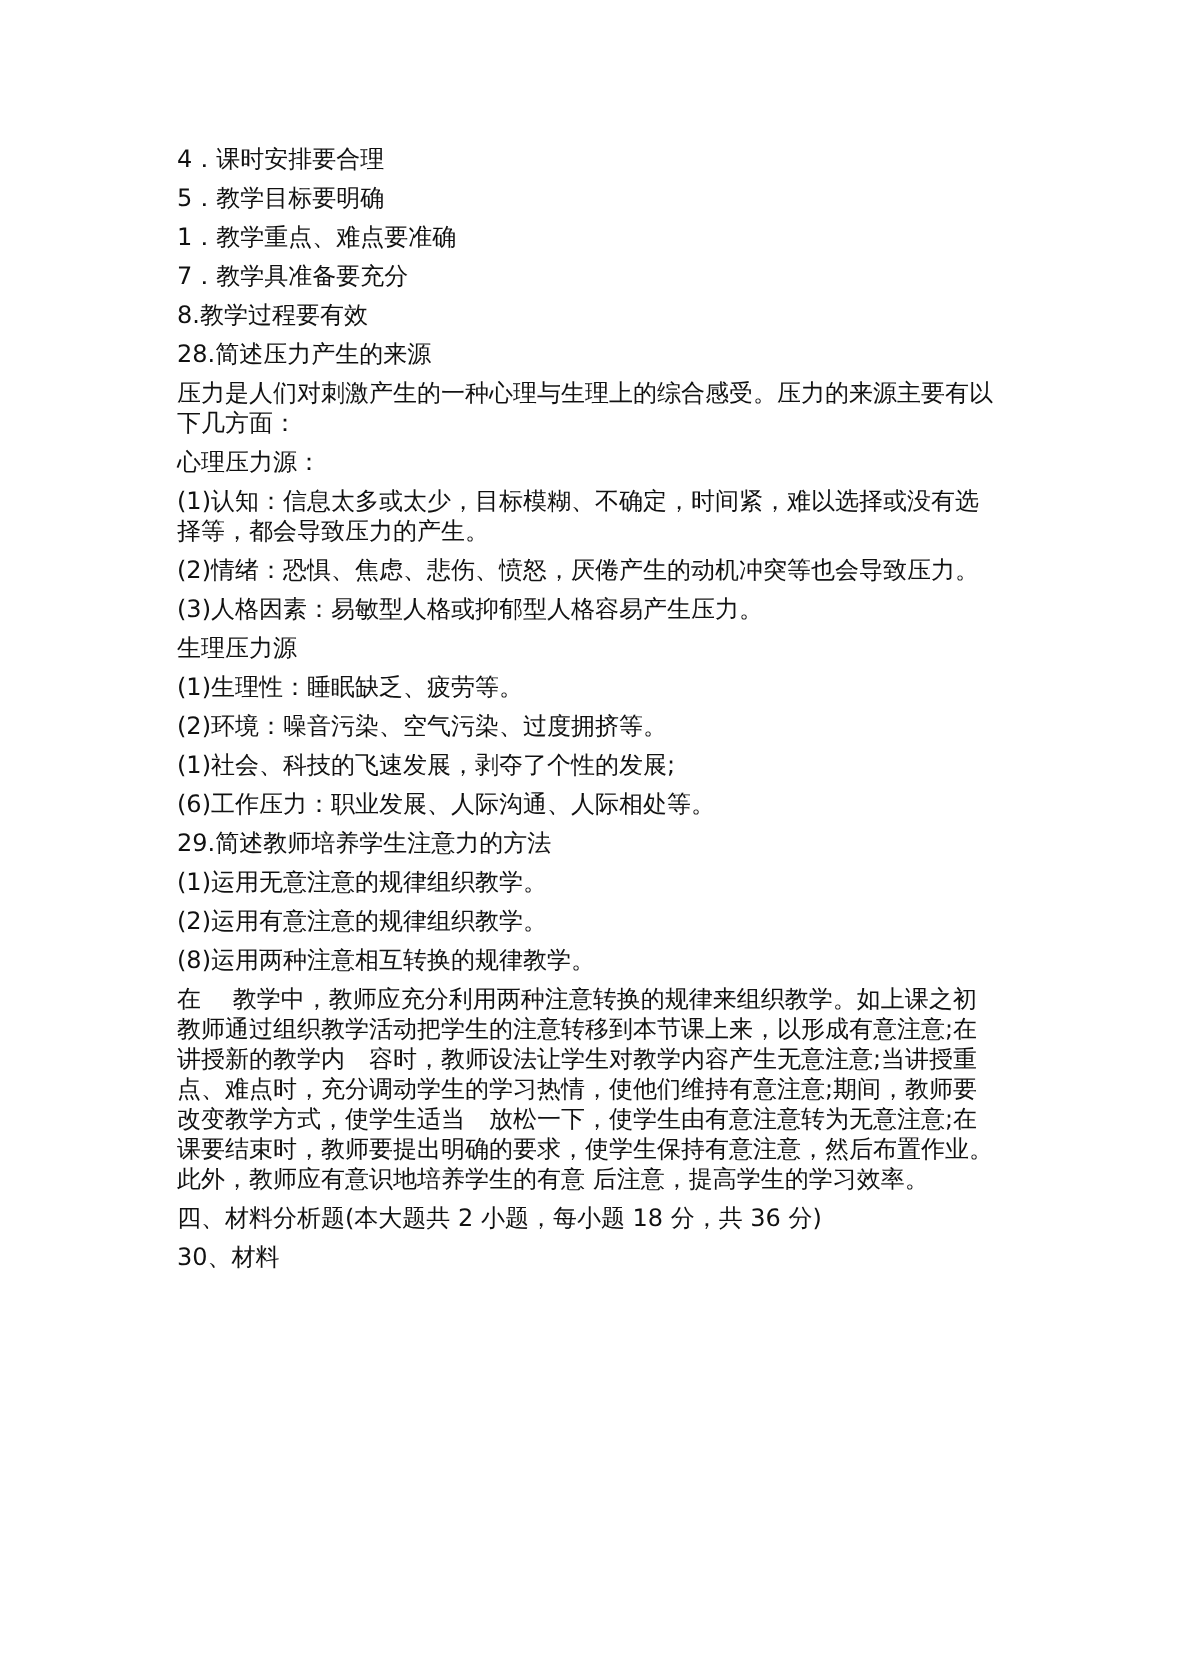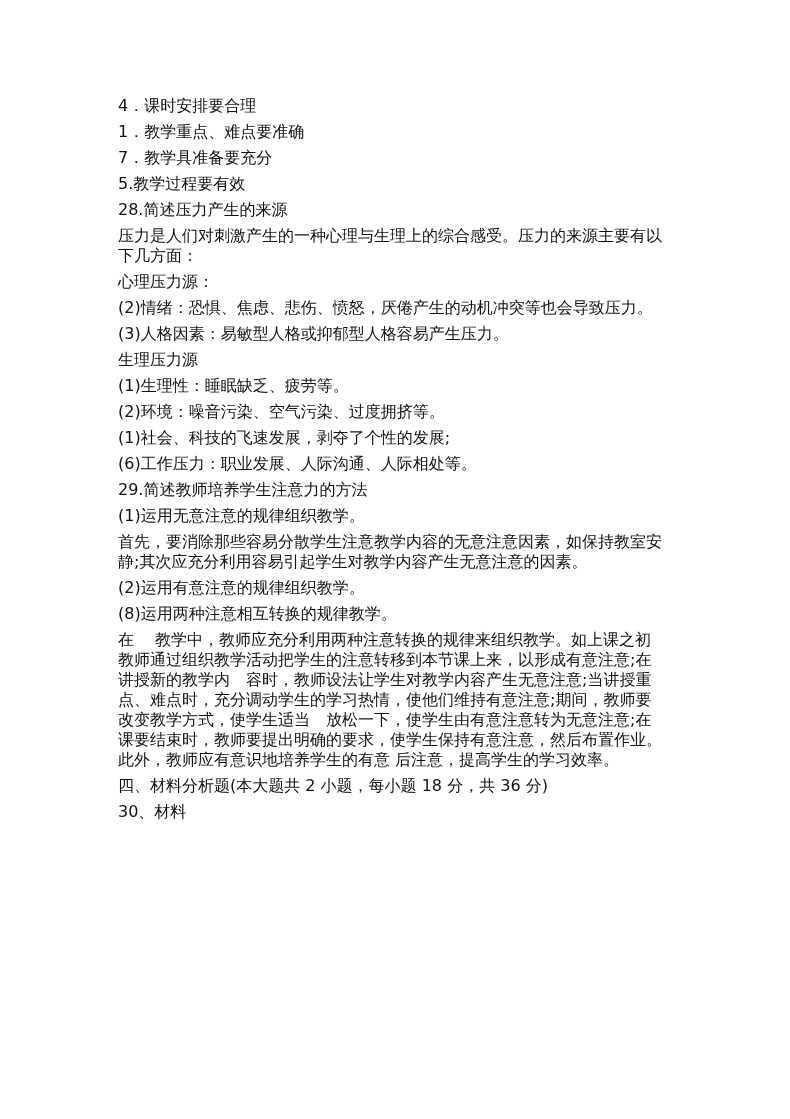--- a/index.html
+++ b/index.html
@@ -8,34 +8,35 @@
   .page { position: absolute; left: 118px; top: 96px; width: 544px; }
   .p { font-size: 16px; line-height: 20px; margin: 0 0 6px 0; letter-spacing: 0px;
        word-break: break-all; }
   .p.multi { line-height: 20px; }
 </style>
 </head>
 <body>
 
 <div class="page">
   <p class="p">4．课时安排要合理</p>
+  <p class="p">5．教学目标要明确</p>
   <p class="p">1．教学重点、难点要准确</p>
   <p class="p">7．教学具准备要充分</p>
-  <p class="p">5.教学过程要有效</p>
+  <p class="p">8.教学过程要有效</p>
   <p class="p">28.简述压力产生的来源</p>
   <p class="p">压力是人们对刺激产生的一种心理与生理上的综合感受。压力的来源主要有以下几方面：</p>
   <p class="p">心理压力源：</p>
+  <p class="p multi">(1)认知：信息太多或太少，目标模糊、不确定，时间紧，难以选择或没有选择等，都会导致压力的产生。</p>
   <p class="p">(2)情绪：恐惧、焦虑、悲伤、愤怒，厌倦产生的动机冲突等也会导致压力。</p>
   <p class="p">(3)人格因素：易敏型人格或抑郁型人格容易产生压力。</p>
   <p class="p">生理压力源</p>
   <p class="p">(1)生理性：睡眠缺乏、疲劳等。</p>
   <p class="p">(2)环境：噪音污染、空气污染、过度拥挤等。</p>
   <p class="p">(1)社会、科技的飞速发展，剥夺了个性的发展;</p>
   <p class="p">(6)工作压力：职业发展、人际沟通、人际相处等。</p>
   <p class="p">29.简述教师培养学生注意力的方法</p>
   <p class="p">(1)运用无意注意的规律组织教学。</p>
-  <p class="p multi">首先，要消除那些容易分散学生注意教学内容的无意注意因素，如保持教室安静;其次应充分利用容易引起学生对教学内容产生无意注意的因素。</p>
   <p class="p">(2)运用有意注意的规律组织教学。</p>
   <p class="p">(8)运用两种注意相互转换的规律教学。</p>
   <p class="p multi">在　 教学中，教师应充分利用两种注意转换的规律来组织教学。如上课之初教师通过组织教学活动把学生的注意转移到本节课上来，以形成有意注意;在讲授新的教学内　容时，教师设法让学生对教学内容产生无意注意;当讲授重点、难点时，充分调动学生的学习热情，使他们维持有意注意;期间，教师要改变教学方式，使学生适当　放松一下，使学生由有意注意转为无意注意;在课要结束时，教师要提出明确的要求，使学生保持有意注意，然后布置作业。此外，教师应有意识地培养学生的有意 后注意，提高学生的学习效率。</p>
   <p class="p">四、材料分析题(本大题共 2 小题，每小题 18 分，共 36 分)</p>
   <p class="p">30、材料</p>
 </div>
 
 </body></html>

